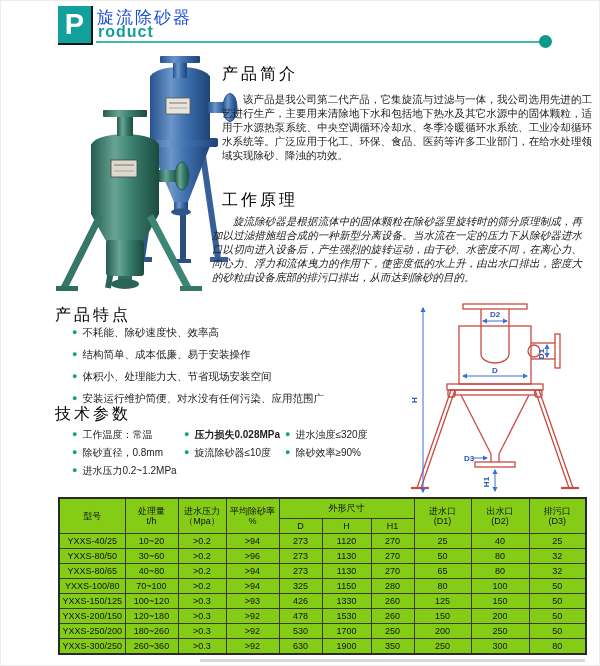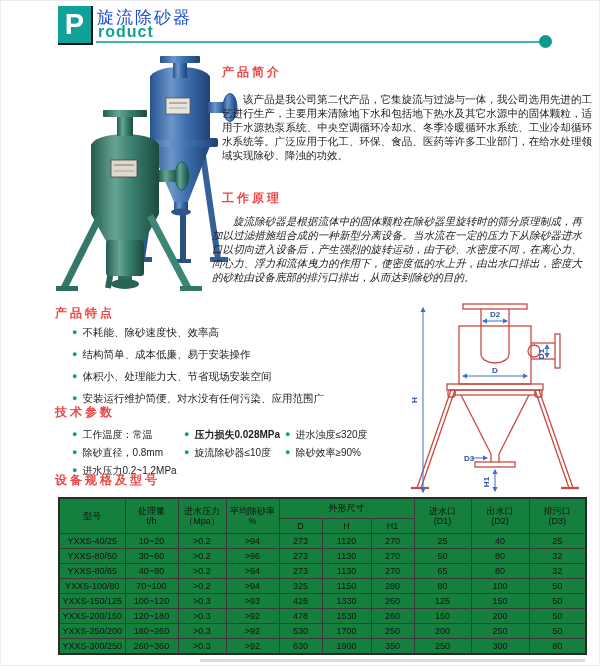--- a/index.html
+++ b/index.html
@@ -11,31 +11,31 @@
   .abs{position:absolute;}
   
   .logo-box{left:58px;top:6px;width:33px;height:37px;background:#12a09a;
     border-right:2px solid #14141c;border-bottom:2px solid #14141c;
     color:#fff;font-size:29px;font-weight:bold;text-align:center;line-height:37px;}
   .title-cn{left:97px;top:6px;font-size:17px;font-weight:normal;color:#1d4ed8;letter-spacing:2px;}
   .title-en{left:98px;top:23px;font-size:16px;font-weight:bold;color:#12a09a;letter-spacing:1px;}
   .header-line{left:96px;top:41px;width:448px;height:2px;background:#42b8a8;}
   .header-dot{left:539px;top:35px;width:13px;height:13px;border-radius:50%;background:#0e9a8b;}
   
-  .h-teal{font-size:12px;font-weight:bold;color:#ef4444;letter-spacing:3px;}
+  .h-teal{font-size:16px;font-weight:normal;color:#000000;letter-spacing:3px;}
   
   .para{width:370px;font-size:10.5px;line-height:14px;text-align:justify;
     text-indent:2em;color:#222;}
   
   .feat-item{position:relative;height:22px;font-size:10.5px;color:#222;white-space:nowrap;}
   .bullet{color:#12a089;font-size:9px;margin-right:5px;vertical-align:1px;}
   .param-item{position:absolute;font-size:10px;color:#222;white-space:nowrap;}
   
   table.spec{border-collapse:collapse;width:527px;table-layout:fixed;
-    border:2px solid #2a2a2a;background:#15803d;}
+    border:2px solid #2a2a2a;background:#84cc16;}
   table.spec th,table.spec td{border:1px solid #3a3a3a;text-align:center;
     font-weight:normal;font-size:9px;color:#111;padding:0;line-height:1.15;}
   table.spec th{height:19px;}
   table.spec tr.sub th{height:14px;}
   table.spec td{height:14px;}
   .shadow-bar{left:200px;top:659px;width:385px;height:3px;background:#dadada;}
 </style>
 </head>
 <body>
 
@@ -183,21 +183,20 @@
     <g fill="#2A55B0" font-size="8" font-weight="bold" font-family="Liberation Sans, sans-serif">
       <text x="92" y="21" text-anchor="middle">D2</text>
       <text x="141" y="58" text-anchor="middle" transform="rotate(-90 141 58)">D1</text>
       <text x="92" y="77" text-anchor="middle">D</text>
       <text x="14" y="104" text-anchor="middle" transform="rotate(-90 14 104)">H</text>
       <text x="66" y="165" text-anchor="middle">D3</text>
       <text x="86" y="186" text-anchor="middle" transform="rotate(-90 86 186)">H1</text>
     </g>
   </svg>
 
-  <div class="abs h-teal" style="left:55px;top:472px;">设备规格及型号</div>
   <table class="spec abs" style="left:58px;top:497px;">
     <colgroup>
       <col style="width:66px">
         <col style="width:53px">
         <col style="width:48px">
         <col style="width:53px">
       <col style="width:43px">
         <col style="width:49px">
         <col style="width:43px">
       <col style="width:57px">

